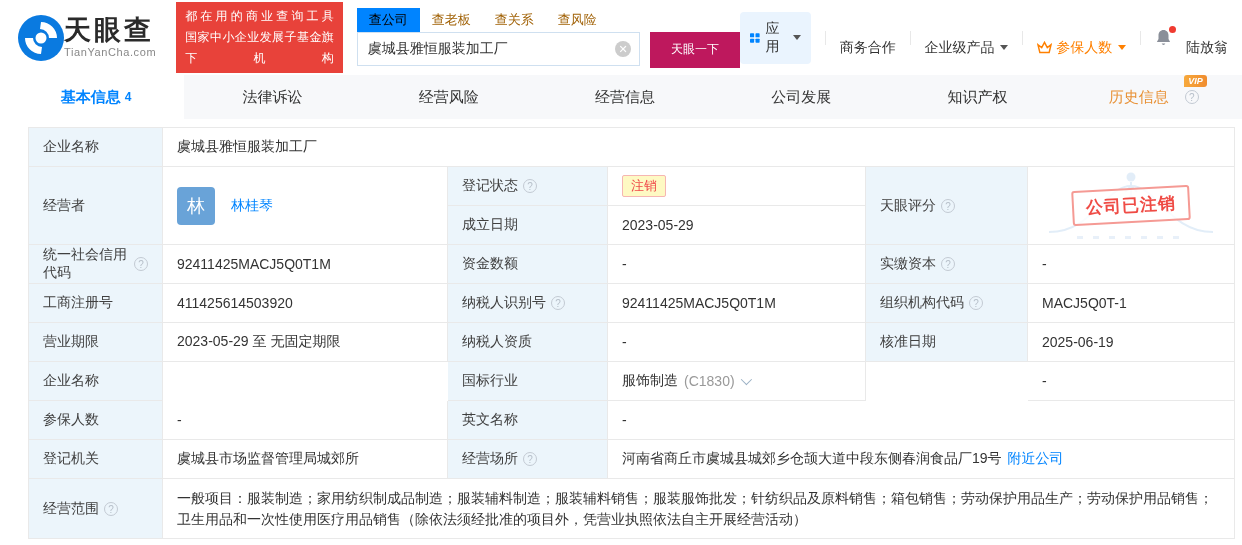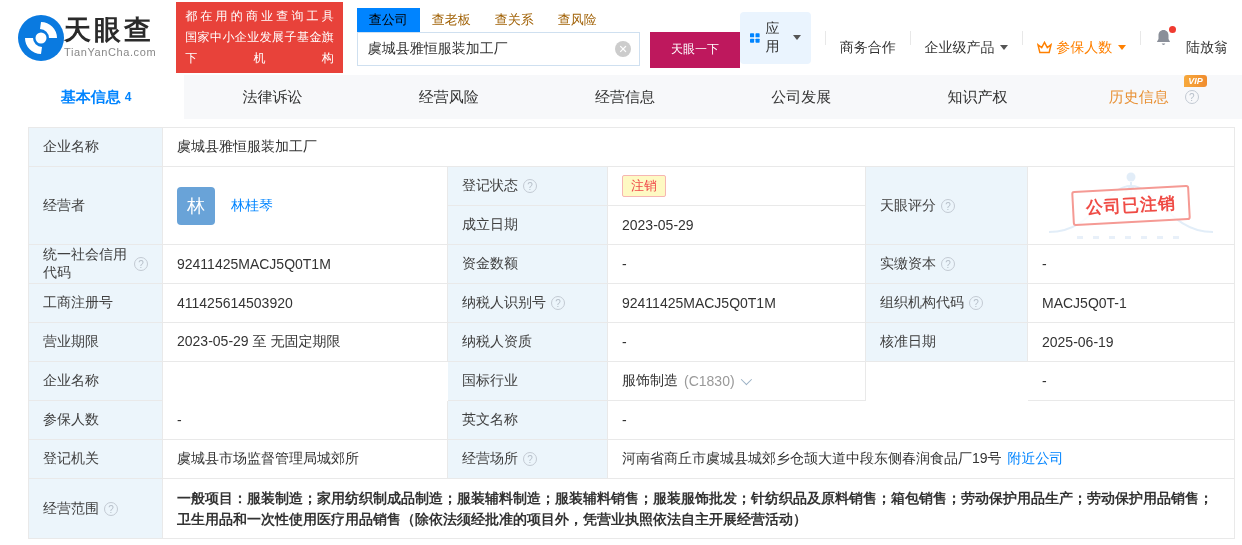--- a/index.html
+++ b/index.html
@@ -66,21 +66,21 @@
   .status-badge { color:#f04b4b; border:1px solid #f6b6b2; background:#fef9c3; font-size:13px;
     padding:1px 8px; border-radius:2px; }
   .gray { color:#999; }
   .chev { width:8px; height:8px; border-right:1.5px solid #9ab0c4; border-bottom:1.5px solid #9ab0c4;
     transform:rotate(45deg) translateY(-2px); cursor:pointer; flex:none; }
   .stamp-cell { position:relative; justify-content:center; }
   .stamp-deco { position:absolute; left:50%; top:50%; transform:translate(-50%,-50%); opacity:.85; }
   .stamp { position:relative; border:2px solid #f59a94; color:#ef4b45; background:rgba(255,255,255,.82);
     font-size:17px; font-weight:bold; letter-spacing:1px; padding:4px 12px; border-radius:3px;
     transform:rotate(-3deg); }
-  .scope-val { display:block; padding:9px 14px; line-height:21px;font-weight:bold; }
+  .scope-val { display:block; padding:9px 14px; line-height:21px; }
 </style>
 </head>
 <body>
 
 <div class="header">
   <div class="logo-wrap">
     <svg width="46" height="46" viewBox="0 0 46 46">
       <circle cx="23" cy="23" r="23" fill="#0a7ae0"></circle>
       <path d="M23 7 a16 16 0 0 1 16 16 l-8 0 a9 9 0 0 0 -9 -9 z" fill="#fff"></path>
       <path d="M23 39 a16 16 0 0 1 -16 -16 l8 0 a9 9 0 0 0 9 9 z" fill="#fff"></path>

